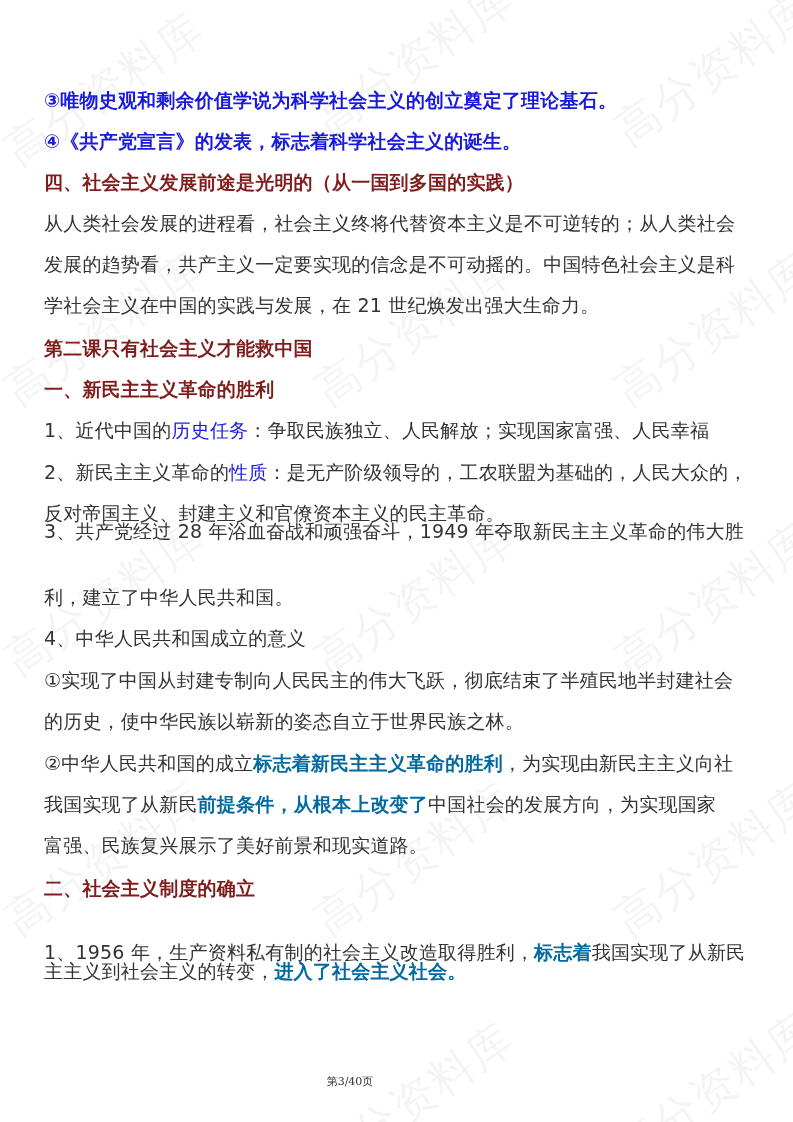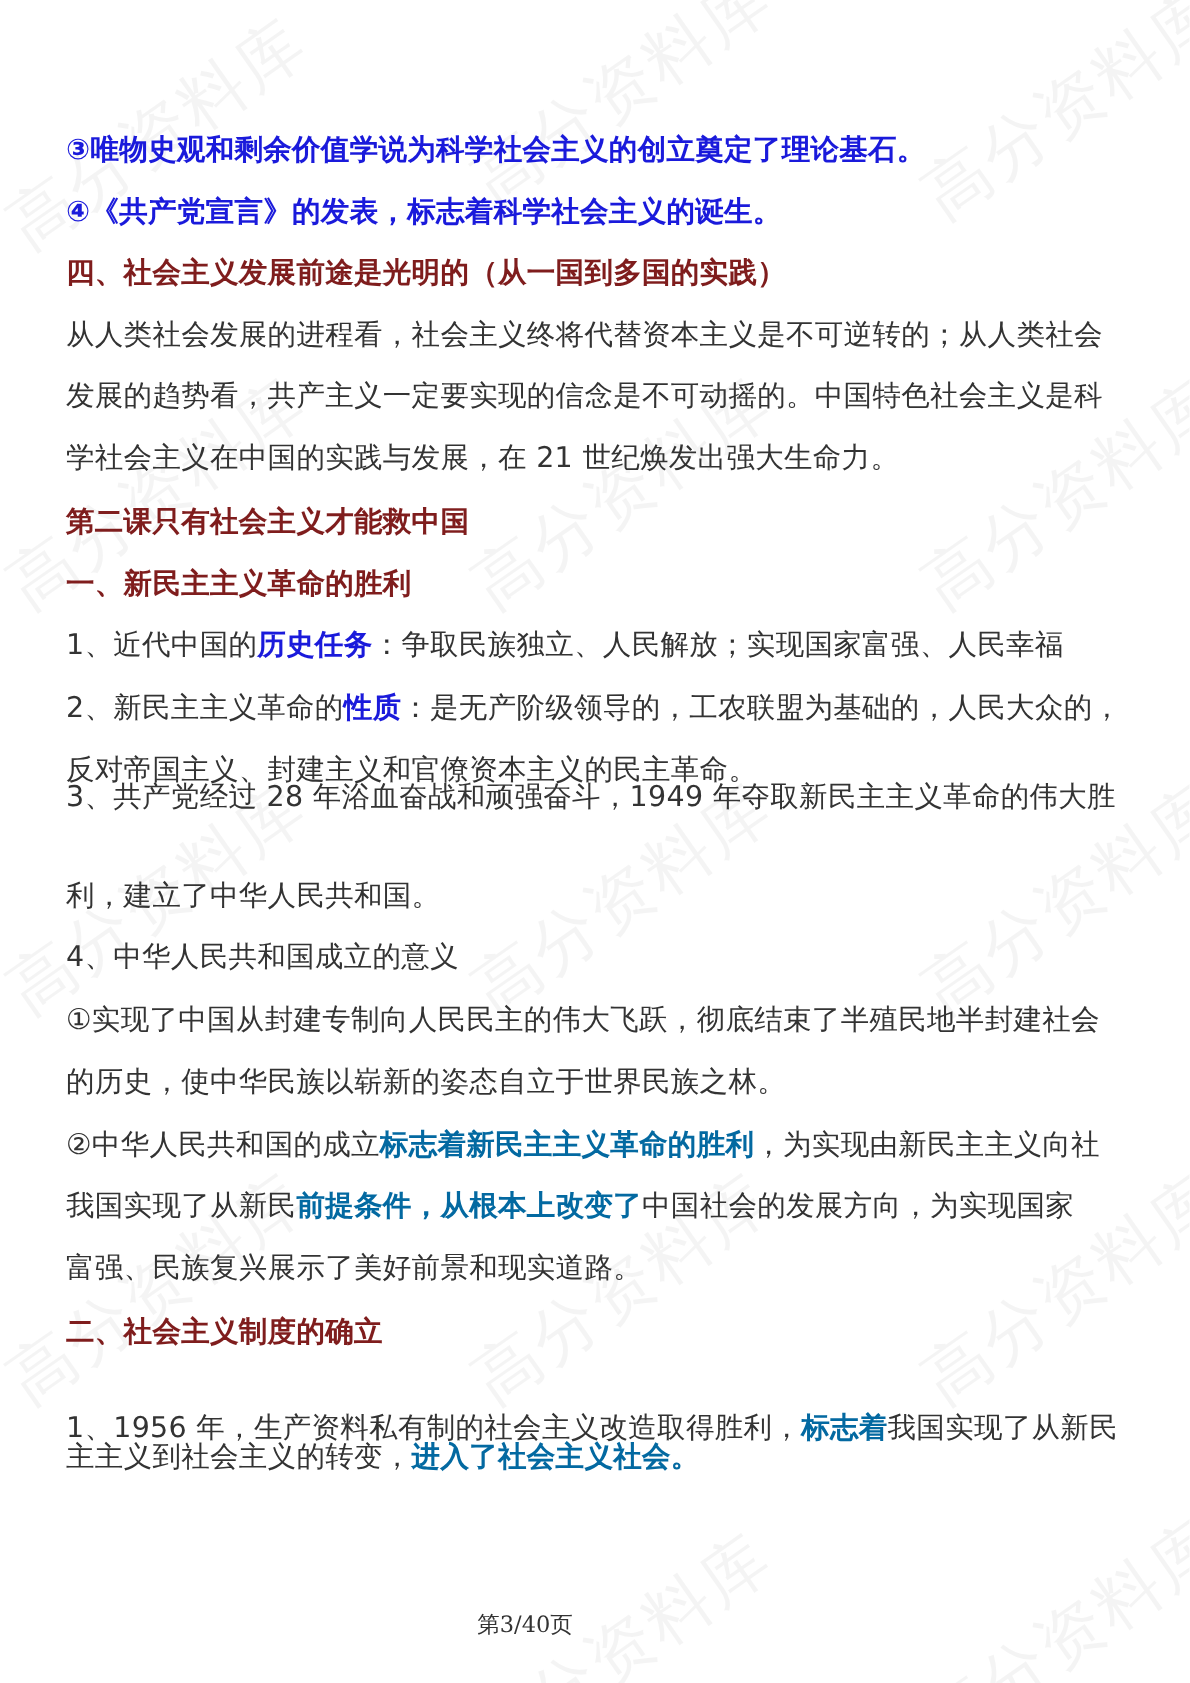--- a/index.html
+++ b/index.html
@@ -14,27 +14,27 @@
     position: absolute; font-size: 44px; color: rgba(0,0,0,0.045);
     transform: rotate(-35deg); white-space: nowrap; letter-spacing: 2px;
     font-family: "DejaVu Sans", sans-serif;
   }
   .page { position: absolute; left: 44px; top: 0; width: 710px; z-index: 1; }
   .line {
     position: absolute; left: 0; white-space: nowrap;
     font-size: 19px; line-height: 24px; letter-spacing: 0.2px;
   }
   .blue { color: #1a1adb; font-weight: bold; }
-  .hl-blue { color: #1a1adb; font-weight: bold; }
+  .hl-blue { color: #1a1adb; font-weight: normal; }
   .b { font-weight: bold; color: #0369a1; }
   .heading { font-weight: bold; color: #7f1d1d; }
   .center { left: 0; width: 710px; text-align: left; }
   .footer {
     position: absolute; left: 0; width: 700px; top: 1074px; text-align: center;
-    font-family: "DejaVu Serif", "Liberation Serif", serif; font-size: 15px; color: #333;
+    font-family: "DejaVu Serif", "Liberation Serif", serif; font-size: 11px; color: #333;
     z-index: 1;
   }
 </style>
 </head>
 <body>
 
 <div class="watermarks">
   <div class="wm" style="left:-10px;top:60px">高分资料库</div>
   <div class="wm" style="left:300px;top:30px">高分资料库</div>
   <div class="wm" style="left:600px;top:40px">高分资料库</div>

